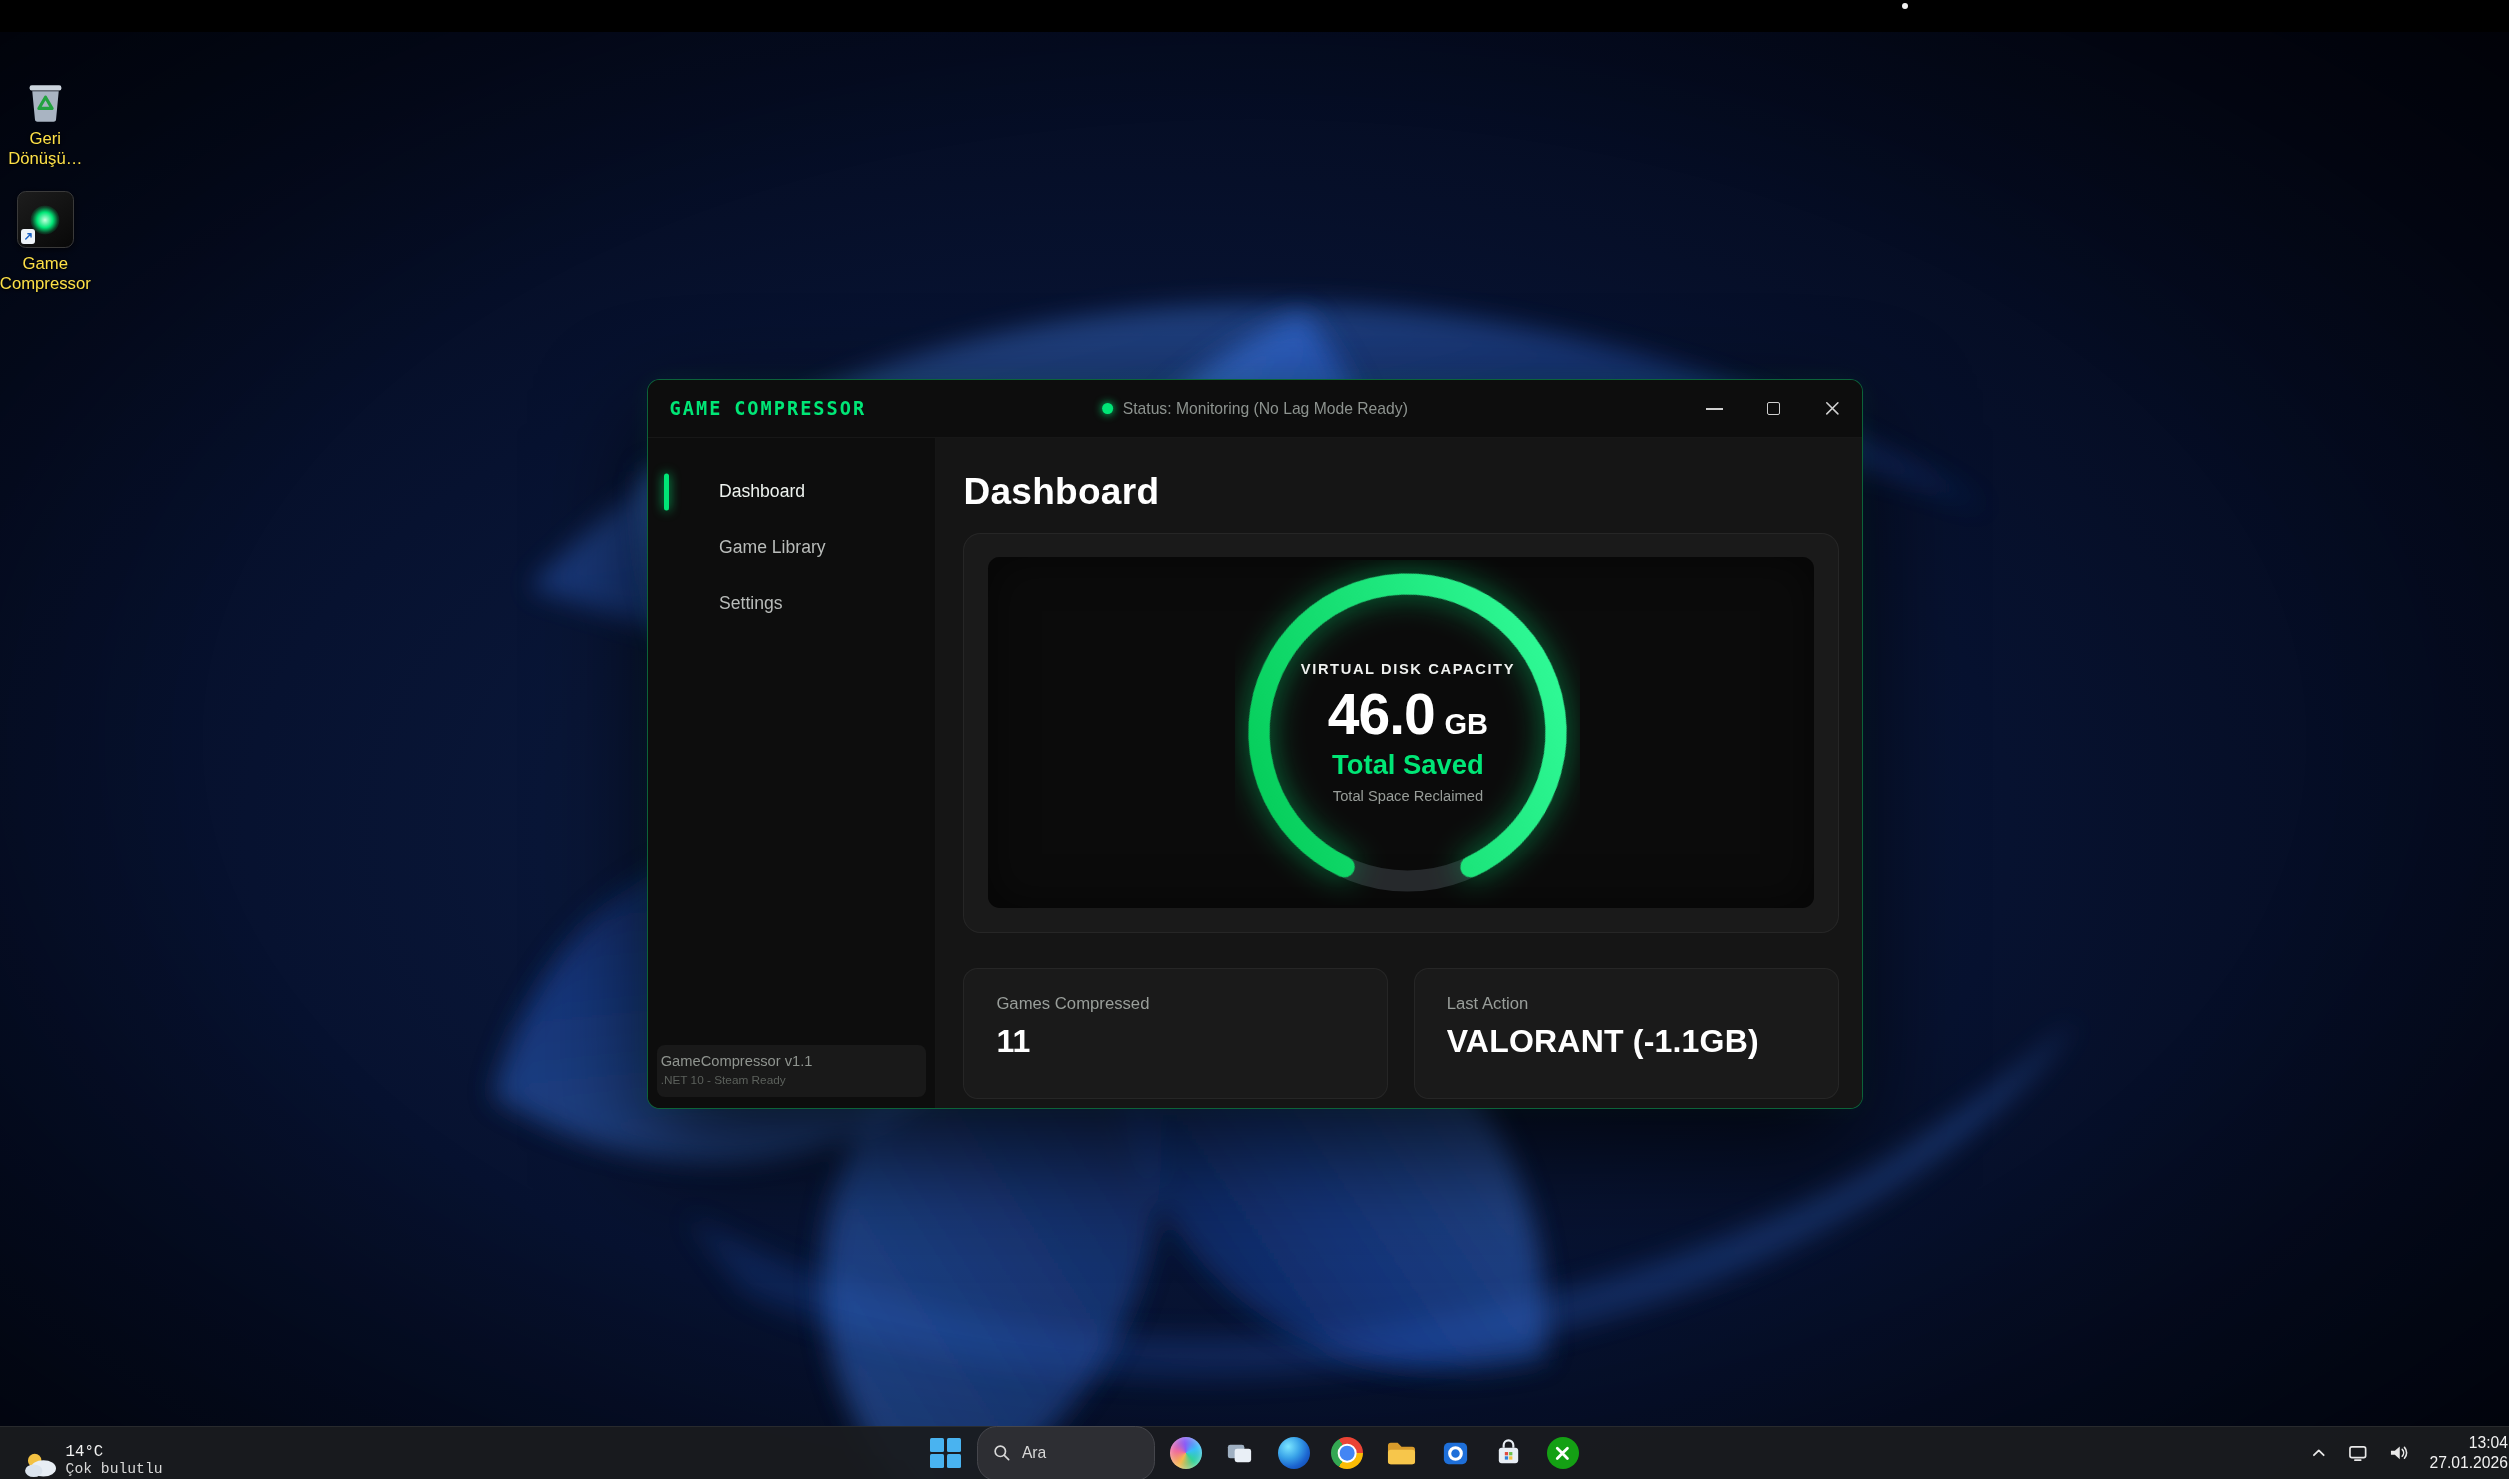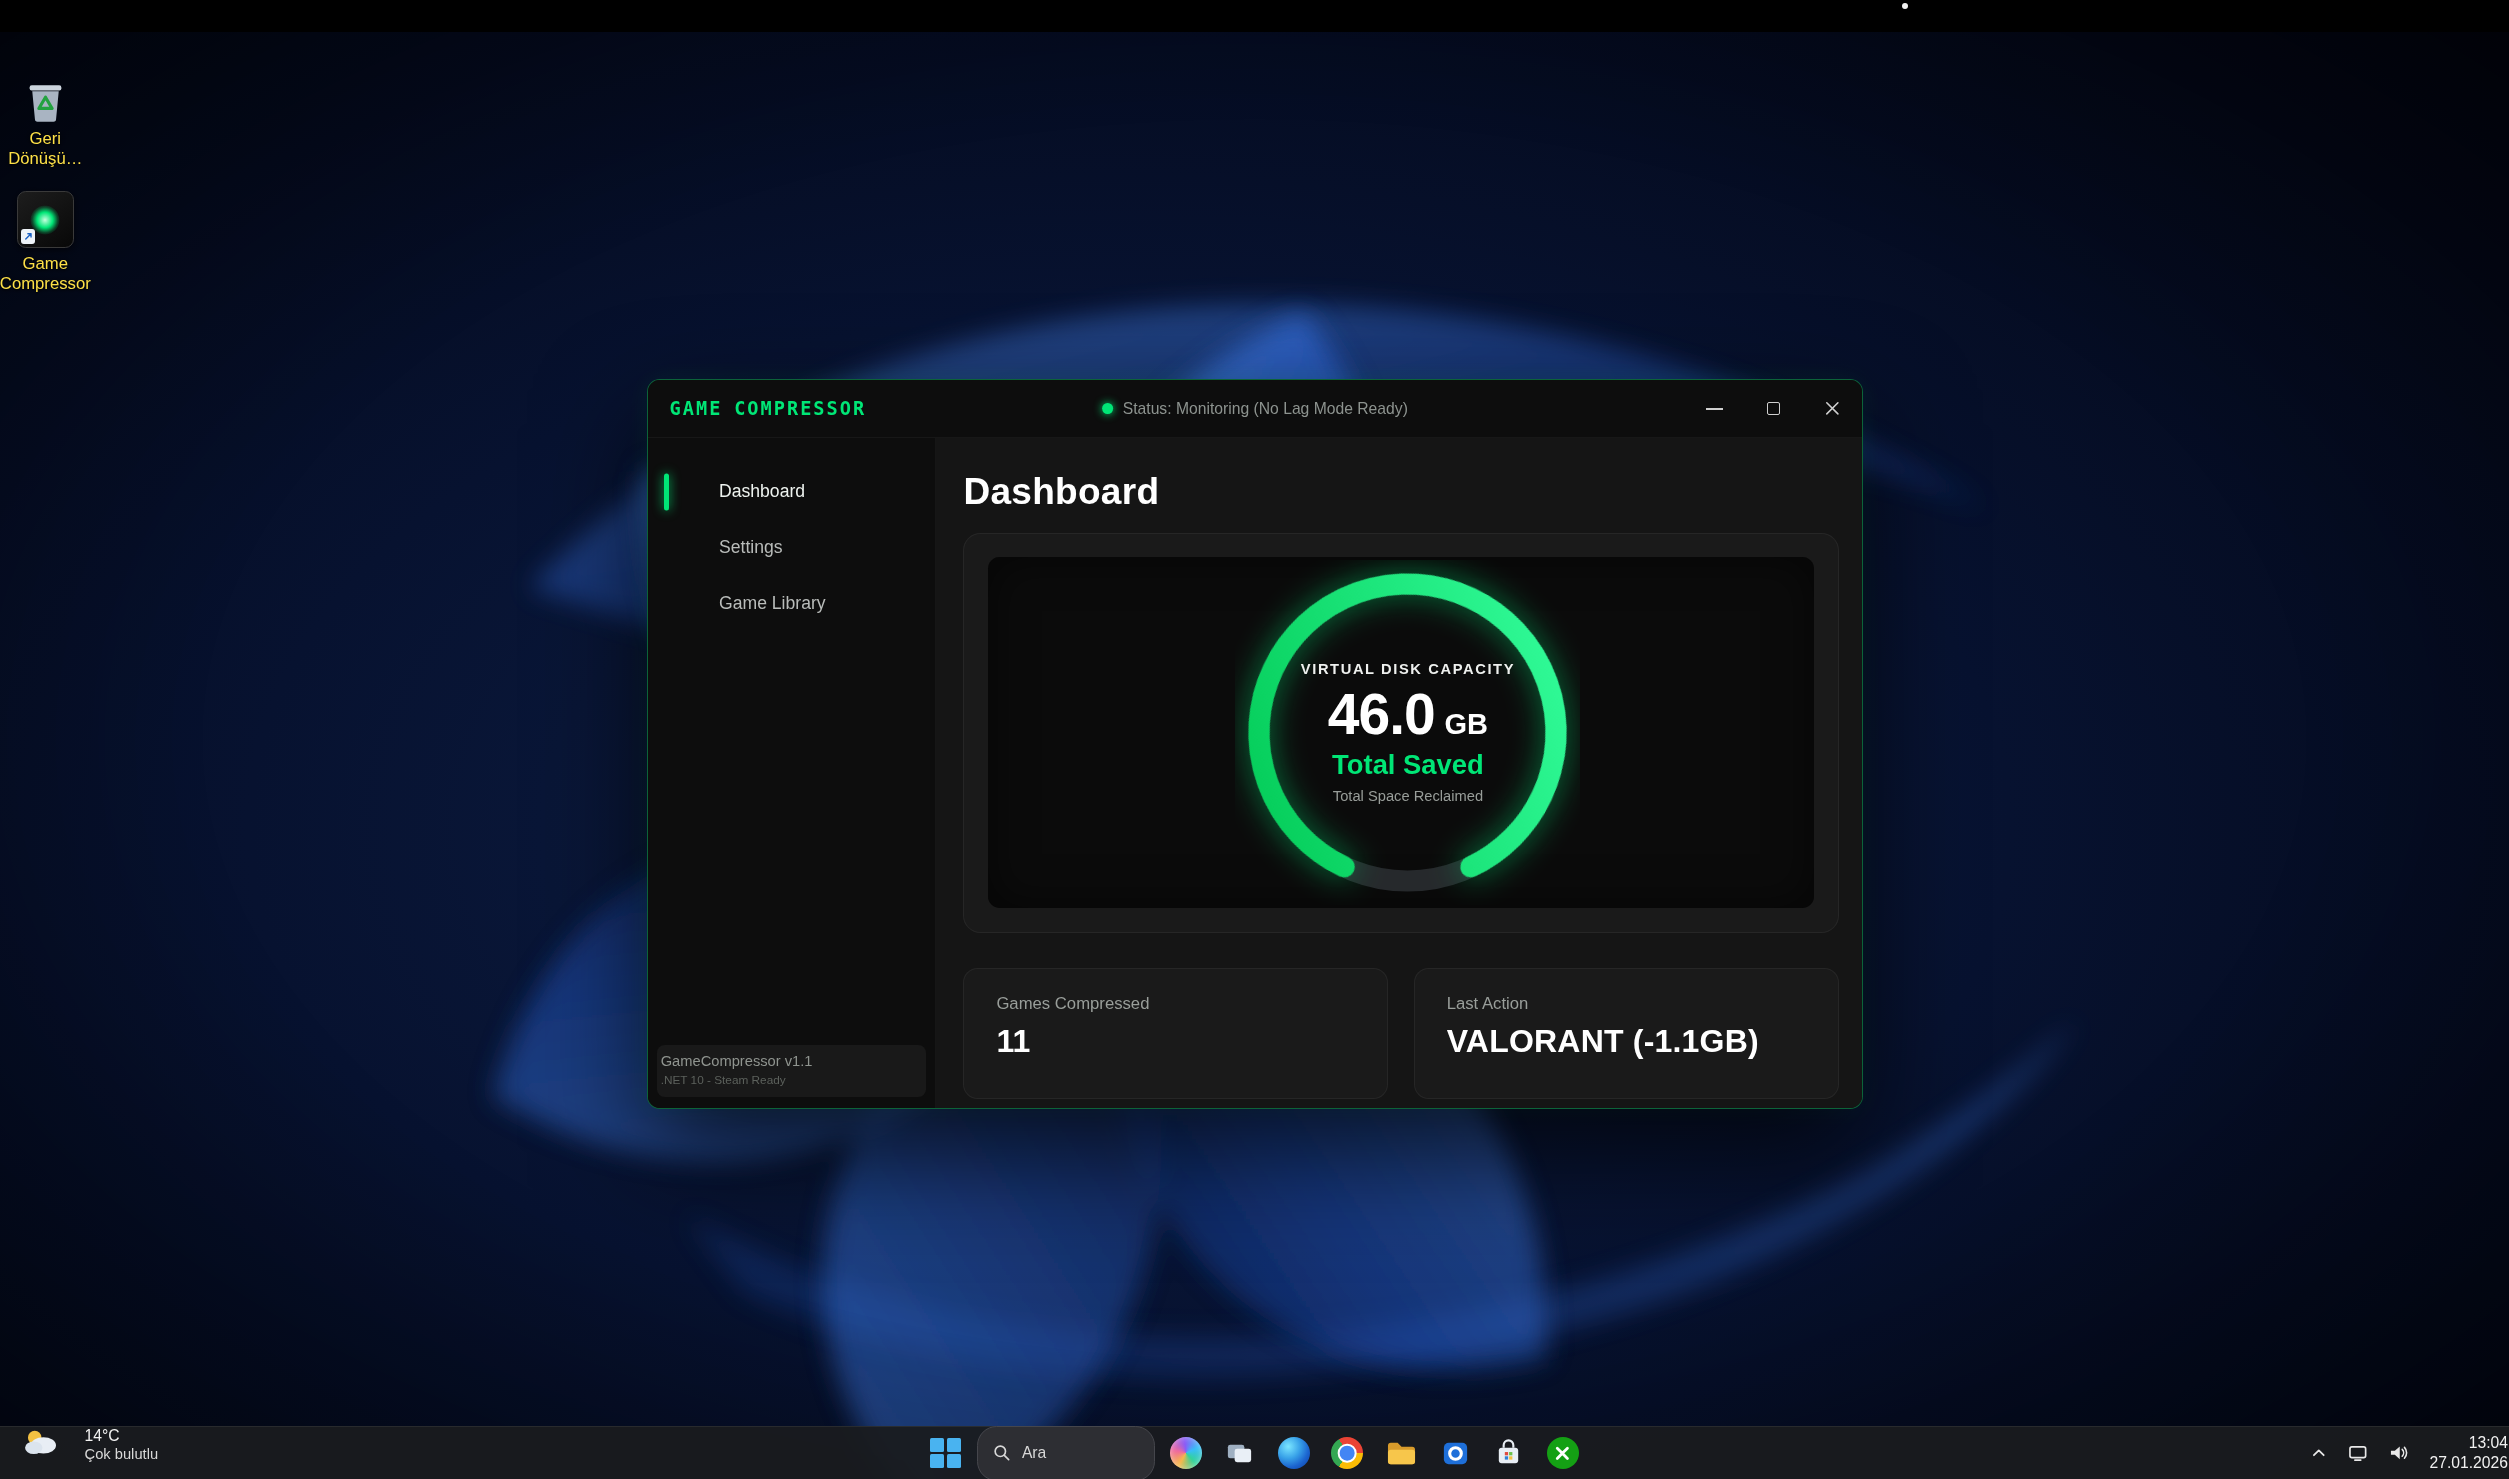--- a/index.html
+++ b/index.html
@@ -62,21 +62,21 @@
   .gt-sub { font-size:27.4px; font-weight:700; color:var(--accent,#00e676); margin-top:2px; }
   .gt-cap { font-size:14.7px; color:#989d99; margin-top:7.8px; }
 
   .stat-row { display:flex; gap:25.5px; margin-top:25.5px; }
   .stat-card { flex:1; height:131px; background:#1a1a1a; border:1px solid rgba(255,255,255,.055); border-radius:14.7px; padding:24.5px 32px;margin-top:10px; }
   .stat-label { font-size:16.7px; color:#999e9a; }
   .stat-value { font-size:32px; font-weight:800; color:#fff; margin-top:9.8px; letter-spacing:0.2px; }
 
   
   .taskbar { position:absolute; left:0; bottom:0; width:100%; height:53px; background:rgba(25,27,31,.95); border-top:1px solid rgba(255,255,255,.07); z-index:20; }
-  .tb-weather { position:absolute; left:5.9px; top:0; height:100%; display:flex; align-items:flex-start; gap:24px; padding:0 15.7px; border-radius:6.9px; }
+  .tb-weather { position:absolute; left:5.9px; top:0; height:100%; display:flex; align-items:flex-end; gap:5px; padding:0 15.7px; border-radius:6.9px;font-family:Liberation Mono, monospace; }
   .tw-col { display:flex; flex-direction:column; line-height:1.2; }
   .tw-temp { font-size:15.7px; color:#f2f2f2; }
   .tw-cond { font-size:14.7px; color:#d9d9d9; }
 
   .tb-center { position:absolute; left:923px; top:0; height:100%; display:flex; align-items:center; gap:8.8px; }
   .tb-btn { width:45px; height:45px; display:flex; align-items:center; justify-content:center; background:transparent; border:0; border-radius:7.8px; cursor:default; }
   .win-logo { display:grid; grid-template-columns:13.7px 13.7px; grid-template-rows:13.7px 13.7px; gap:2.9px; }
   .win-logo span { background:#49b3f0; border-radius:1.5px; }
   .search-pill { width:178px; height:55px; border-radius:19.6px; background:#2d2e33; border:1px solid #45464c; display:flex; align-items:center; gap:10.8px; padding:0 15.7px; color:#d8d8d8; font-size:15.7px; }
   .copilot-icon { width:32px; height:32px; border-radius:50%; background:conic-gradient(from 210deg, #f5b84a, #ef6a9e, #8b5cf6, #38bdf8, #34d399, #f5b84a); box-shadow:inset 0 0 5.9px rgba(255,255,255,.45); }
@@ -193,24 +193,24 @@
     </div>
 
     <div class="window-body">
 
       <aside class="sidebar">
         <div class="side-item active">
           <span class="active-indicator"></span>
           <span>Dashboard</span>
         </div>
         <div class="side-item">
+          <span>Game Library</span>
+        </div>
+        <div class="side-item">
           <span>Settings</span>
-        </div>
-        <div class="side-item">
-          <span>Game Library</span>
         </div>
         <div class="side-footer">
           <div class="sf-1">GameCompressor v1.1</div>
           <div class="sf-2">.NET 10 - Steam Ready</div>
         </div>
       </aside>
 
       <main class="main-area">
         <h1 class="page-heading">Dashboard</h1>
 

